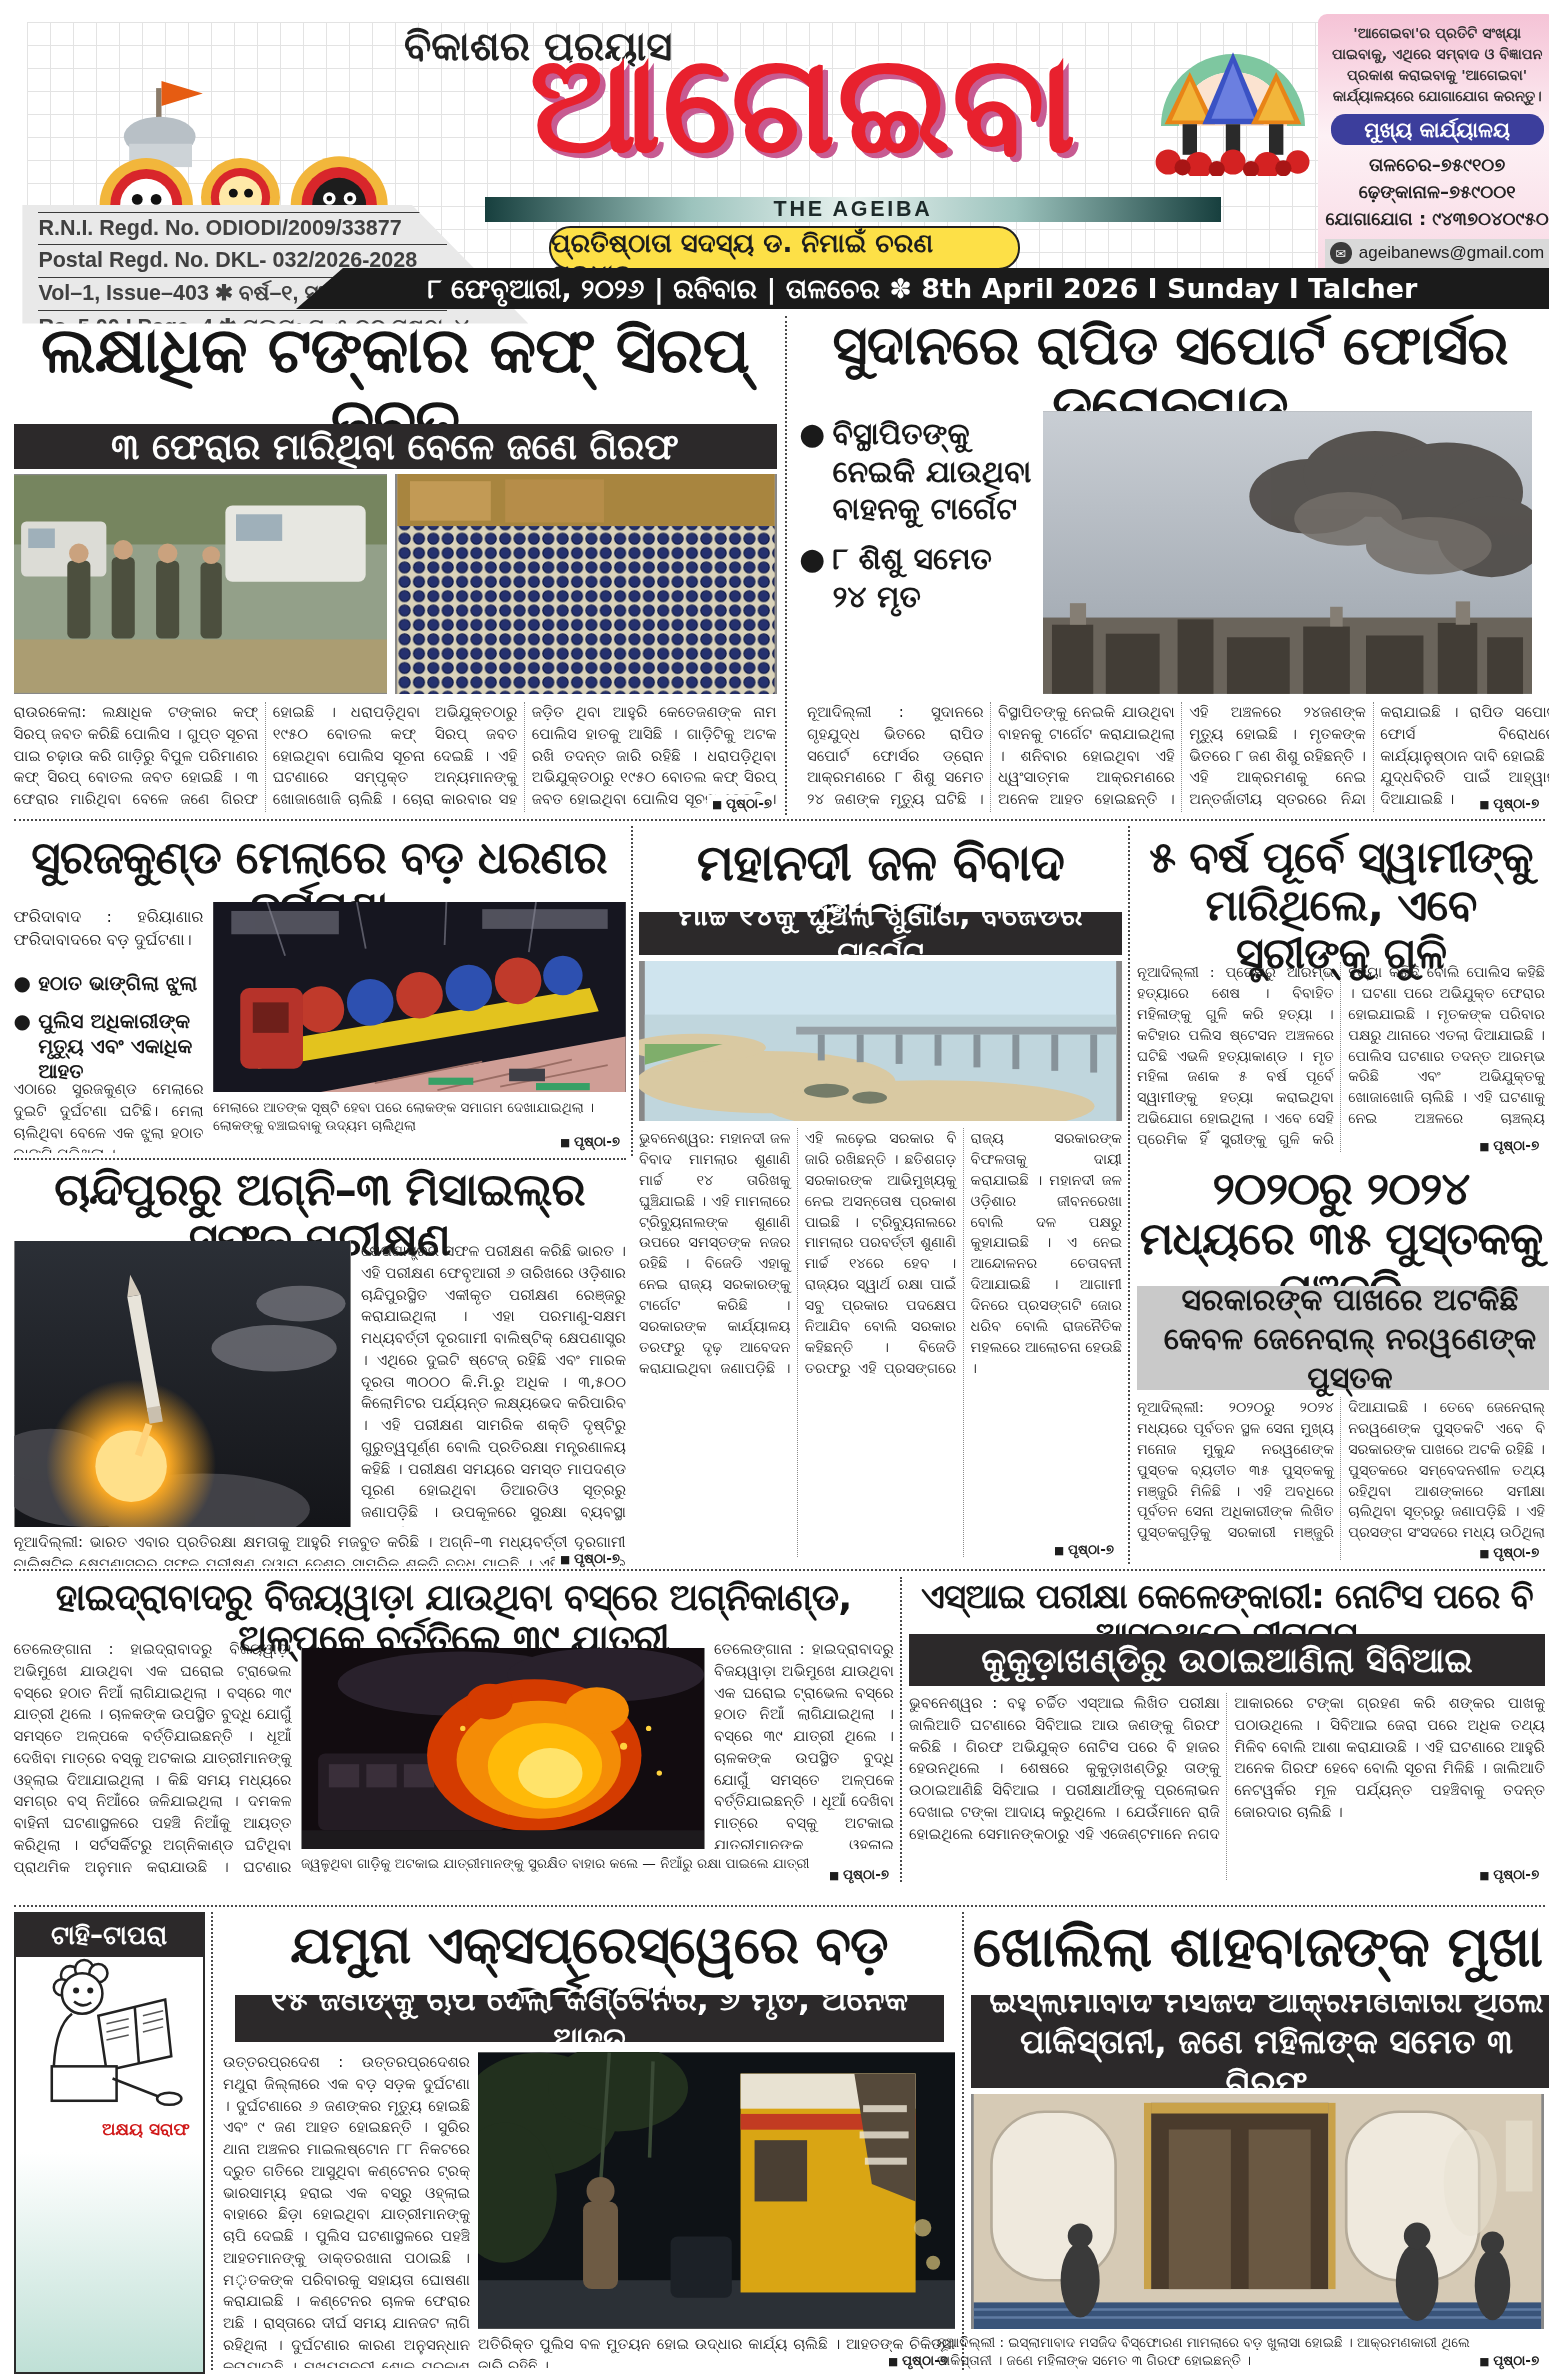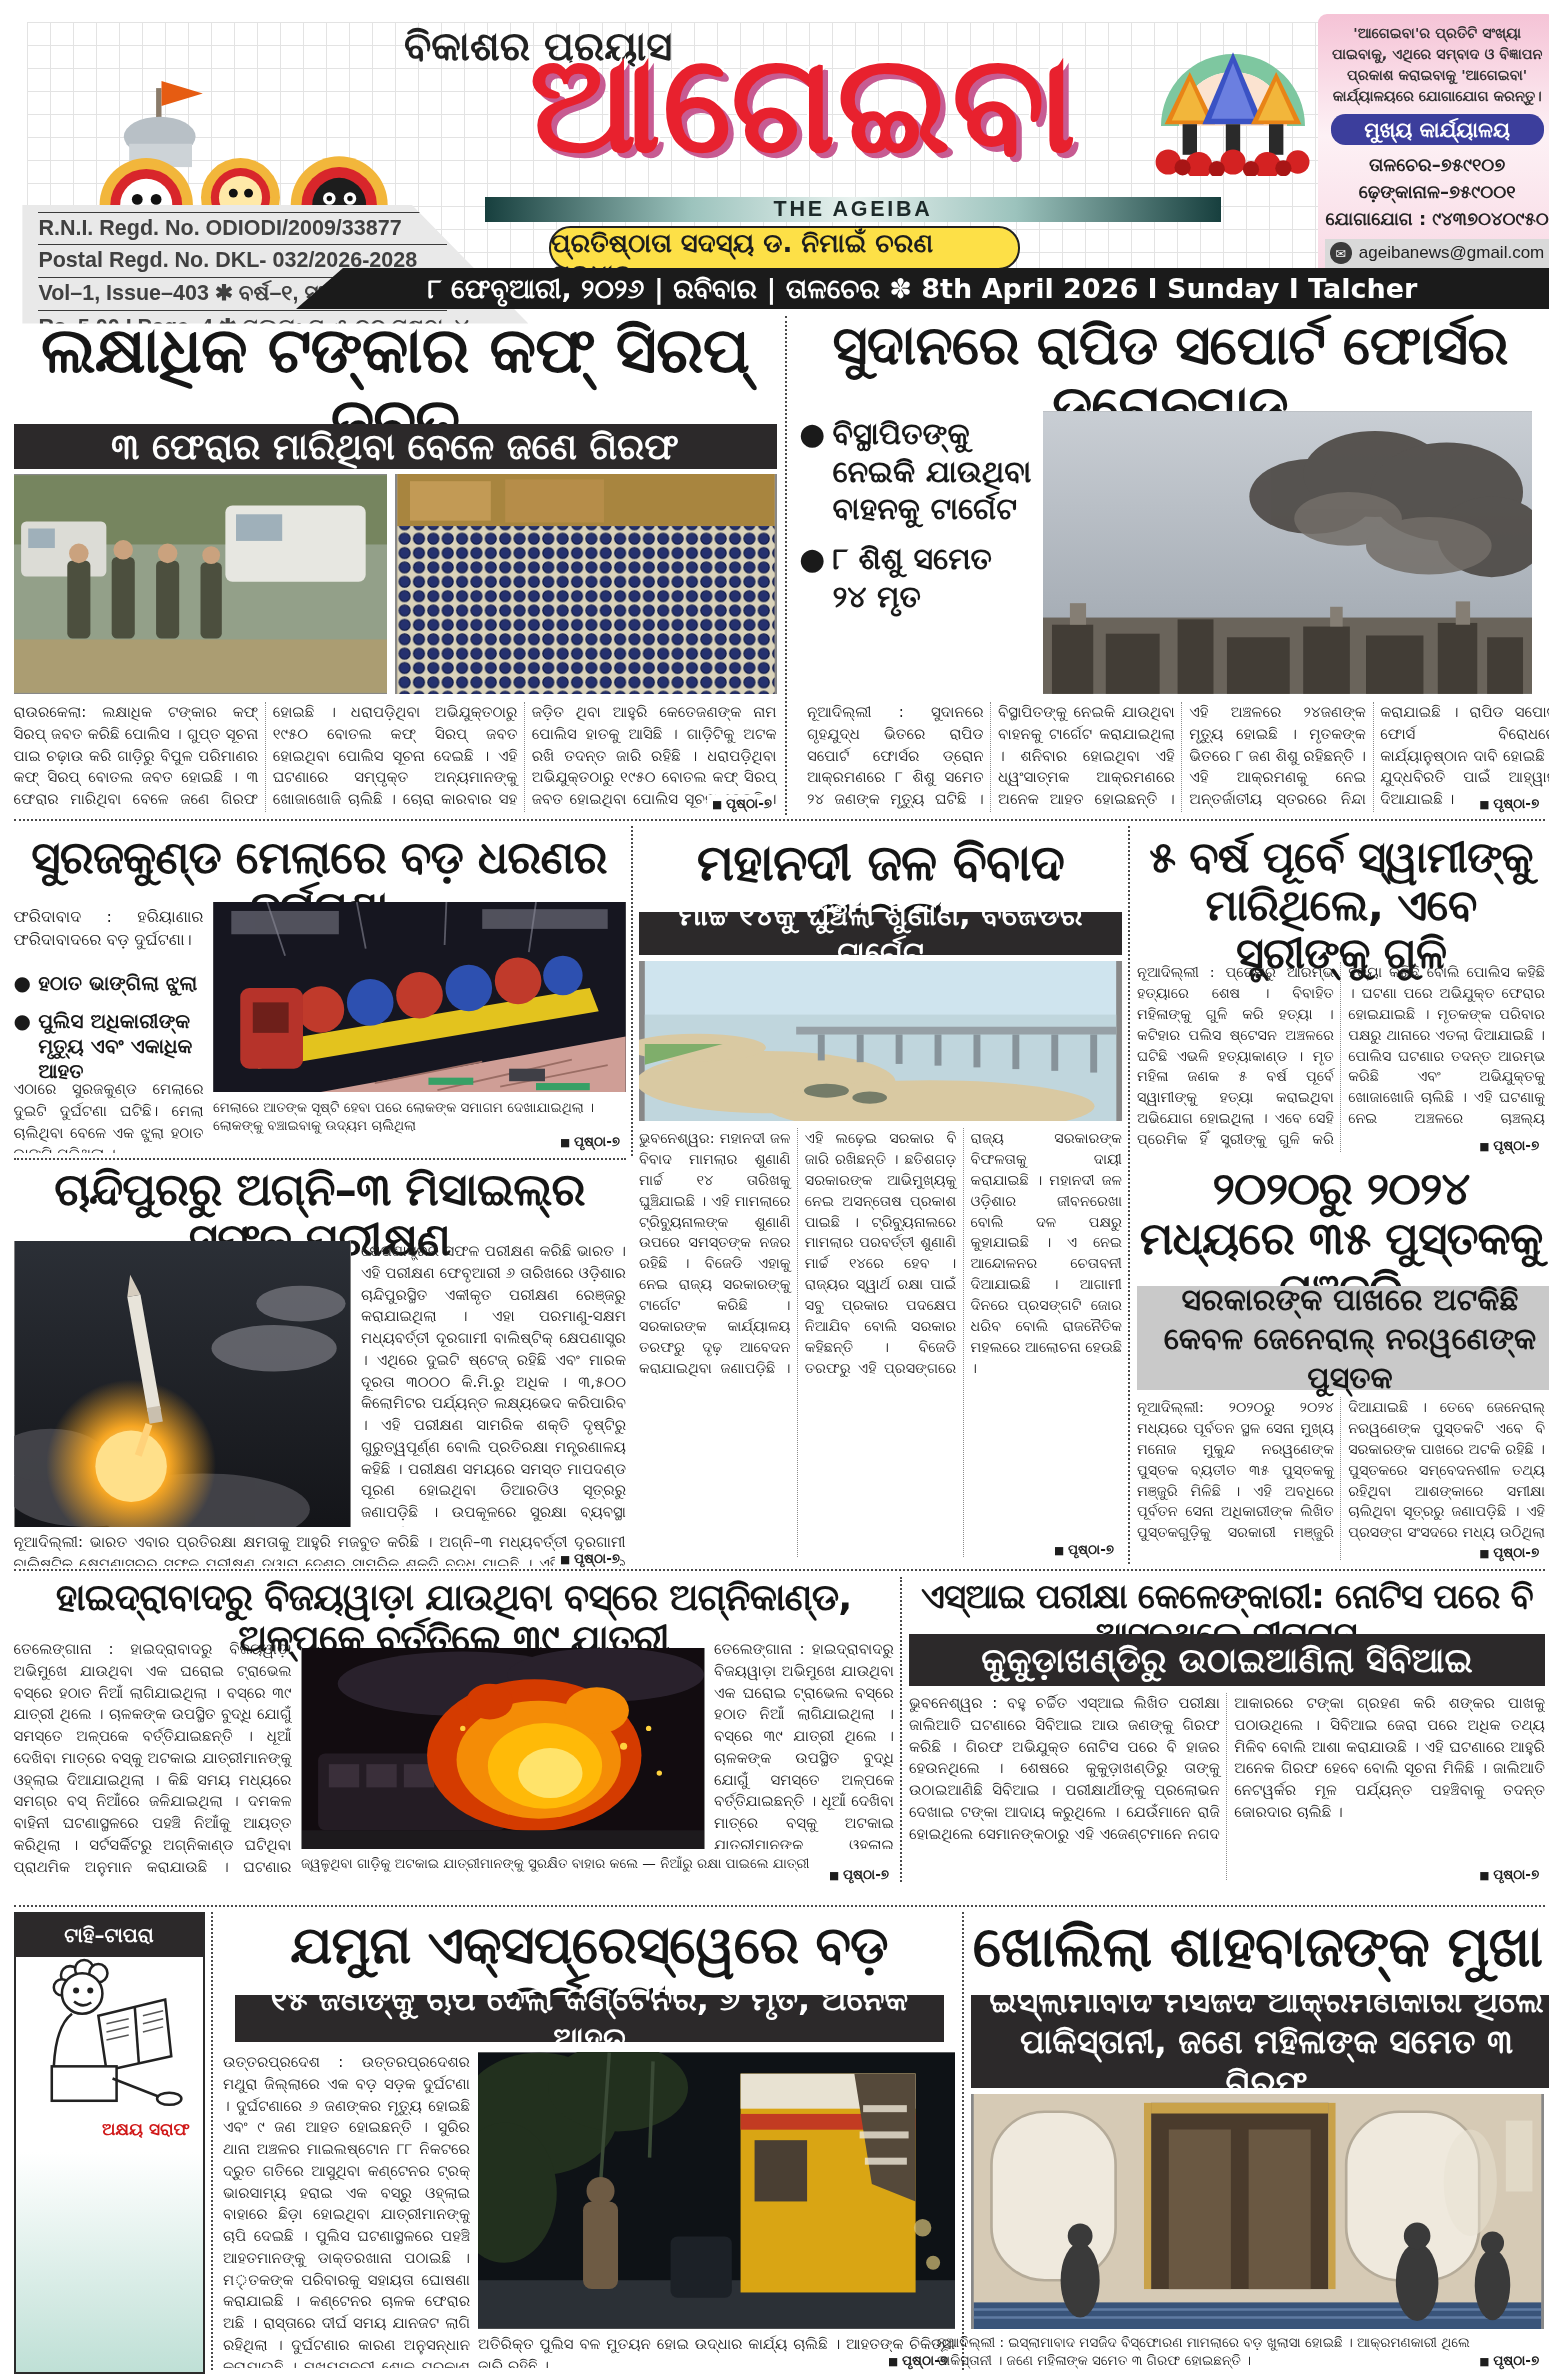--- a/index.html
+++ b/index.html
@@ -484,21 +484,21 @@
     <span>ଭୁବନେଶ୍ୱର : ବହୁ ଚର୍ଚ୍ଚିତ ଏସ୍‌ଆଇ ଲିଖିତ ପରୀକ୍ଷା ଜାଲିଆତି ଘଟଣାରେ ସିବିଆଇ ଆଉ ଜଣଙ୍କୁ ଗିରଫ କରିଛି । ଗିରଫ ଅଭିଯୁକ୍ତ ନୋଟିସ ପରେ ବି ହାଜର ହେଉନଥିଲେ । ଶେଷରେ କୁକୁଡ଼ାଖଣ୍ଡିରୁ ତାଙ୍କୁ ଉଠାଇଆଣିଛି ସିବିଆଇ । ପରୀକ୍ଷାର୍ଥୀଙ୍କୁ ପ୍ରଲୋଭନ ଦେଖାଇ ଟଙ୍କା ଆଦାୟ କରୁଥିଲେ । ଯେଉଁମାନେ ରାଜି ହୋଇଥିଲେ ସେମାନଙ୍କଠାରୁ ଏହି ଏଜେଣ୍ଟମାନେ ନଗଦ ଆକାରରେ ଟଙ୍କା ଗ୍ରହଣ କରି ଶଙ୍କର ପାଖକୁ ପଠାଉଥିଲେ । ସିବିଆଇ ଜେରା ପରେ ଅଧିକ ତଥ୍ୟ ମିଳିବ ବୋଲି ଆଶା କରାଯାଉଛି । ଏହି ଘଟଣାରେ ଆହୁରି ଅନେକ ଗିରଫ ହେବେ ବୋଲି ସୂଚନା ମିଳିଛି । ଜାଲିଆତି ନେଟୱର୍କର ମୂଳ ପର୍ଯ୍ୟନ୍ତ ପହଞ୍ଚିବାକୁ ତଦନ୍ତ ଜୋରଦାର ଚାଲିଛି ।</span>
   </div>
   <span class="pref" style="position:absolute;left:auto;right:10.8px;top:1866px;bottom:auto;">ପୃଷ୍ଠା-୭</span>
 
   <div class="abs hsep" style="left:13.5px;top:1905px;width:1531px;"></div>
 
   <div class="abs vsep" style="left:211px;top:1912px;height:458px;"></div>
   <div class="abs vsep" style="left:962px;top:1912px;height:458px;"></div>
 
   <div class="abs cartoonbox" style="left:13.5px;top:1912px;width:187px;height:458px;">
-    <div class="bar" style="height:43px;font-size:20px;">
+    <div class="bar" style="height:43px;font-size:26px;">
         <span>ଟାହି–ଟାପରା</span>
       </div>
     <div style="height:162px;">
       <svg viewBox="0 0 170 160" style="width:100%;height:100%;">
         <g stroke="#222" stroke-width="2.5" fill="#fff">
           <circle cx="46" cy="18" r="9"></circle>
             <circle cx="60" cy="12" r="9"></circle>
             <circle cx="74" cy="16" r="9"></circle>
             <circle cx="38" cy="30" r="8"></circle>
           <circle cx="58" cy="36" r="20"></circle>

